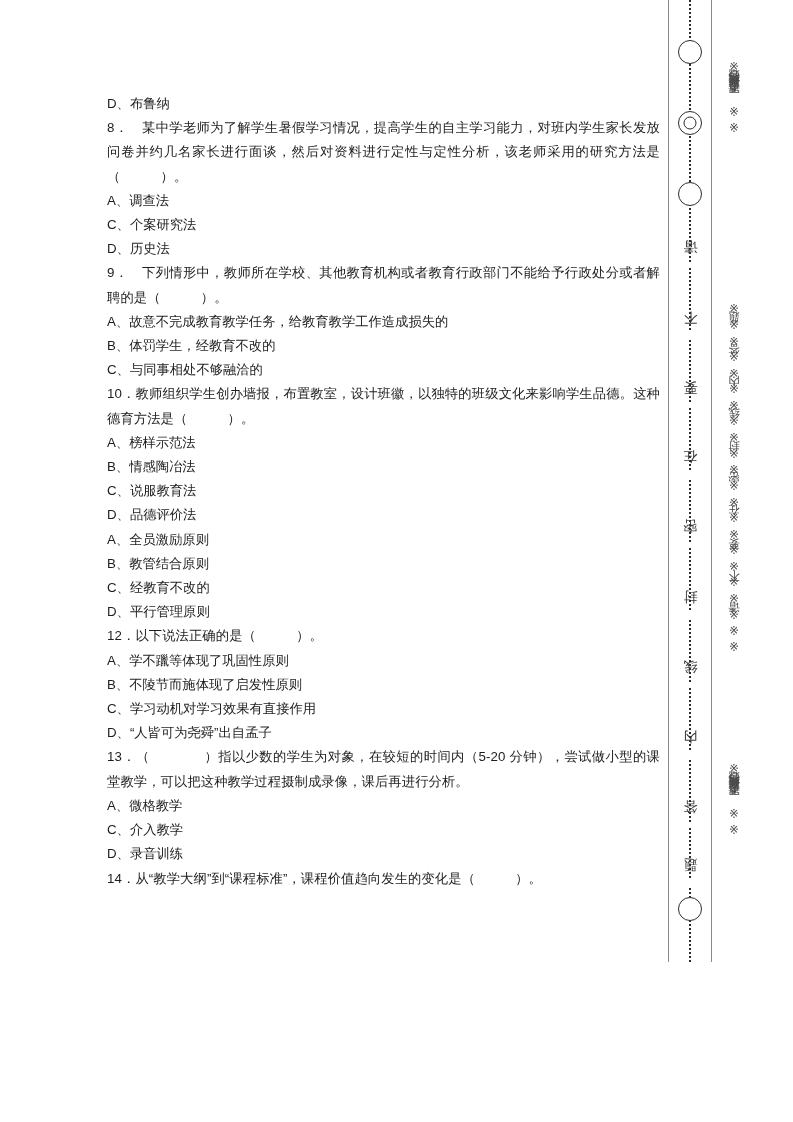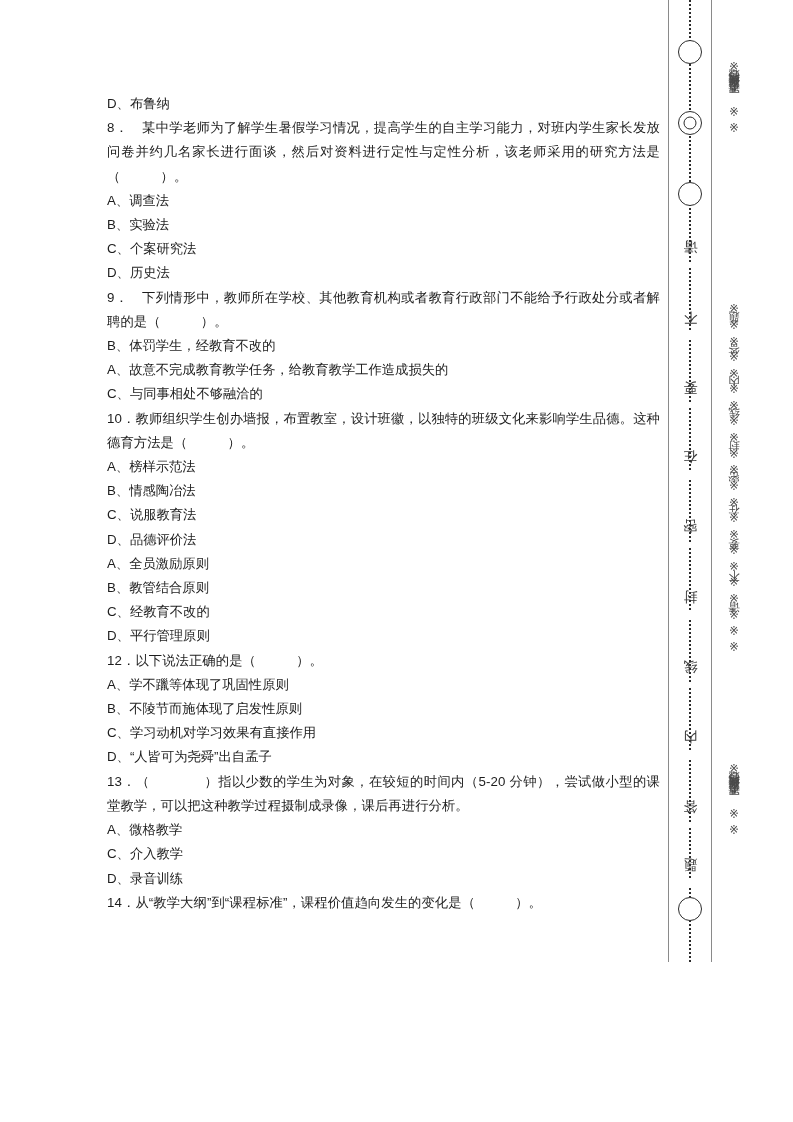--- a/index.html
+++ b/index.html
@@ -130,26 +130,25 @@
 </style>
 </head>
 <body>
 
 <div id="page">
 
   <div id="content">
       <div class="opt blk">D、布鲁纳</div>
       <div class="line q-body blk">8．　某中学老师为了解学生暑假学习情况，提高学生的自主学习能力，对班内学生家长发放问卷并约几名家长进行面谈，然后对资料进行定性与定性分析，该老师采用的研究方法是（　　　）。</div>
       <div class="opt blk">A、调查法</div>
-      <div class="opt blk">B、实验法</div>
       <div class="opt blk">C、个案研究法</div>
       <div class="opt blk">D、历史法</div>
       <div class="line q-body blk">9．　下列情形中，教师所在学校、其他教育机构或者教育行政部门不能给予行政处分或者解聘的是（　　　）。</div>
+      <div class="opt blk">A、故意不完成教育教学任务，给教育教学工作造成损失的</div>
       <div class="opt blk">B、体罚学生，经教育不改的</div>
-      <div class="opt blk">A、故意不完成教育教学任务，给教育教学工作造成损失的</div>
       <div class="opt blk">C、与同事相处不够融洽的</div>
       <div class="line q-body blk">10．教师组织学生创办墙报，布置教室，设计班徽，以独特的班级文化来影响学生品德。这种德育方法是（　　　）。</div>
       <div class="opt blk">A、榜样示范法</div>
       <div class="opt blk">B、情感陶冶法</div>
       <div class="opt blk">C、说服教育法</div>
       <div class="opt blk">D、品德评价法</div>
       <div class="opt blk">A、全员激励原则</div>
       <div class="opt blk">B、教管结合原则</div>
       <div class="opt blk">C、经教育不改的</div>
       <div class="opt blk">D、平行管理原则</div>

